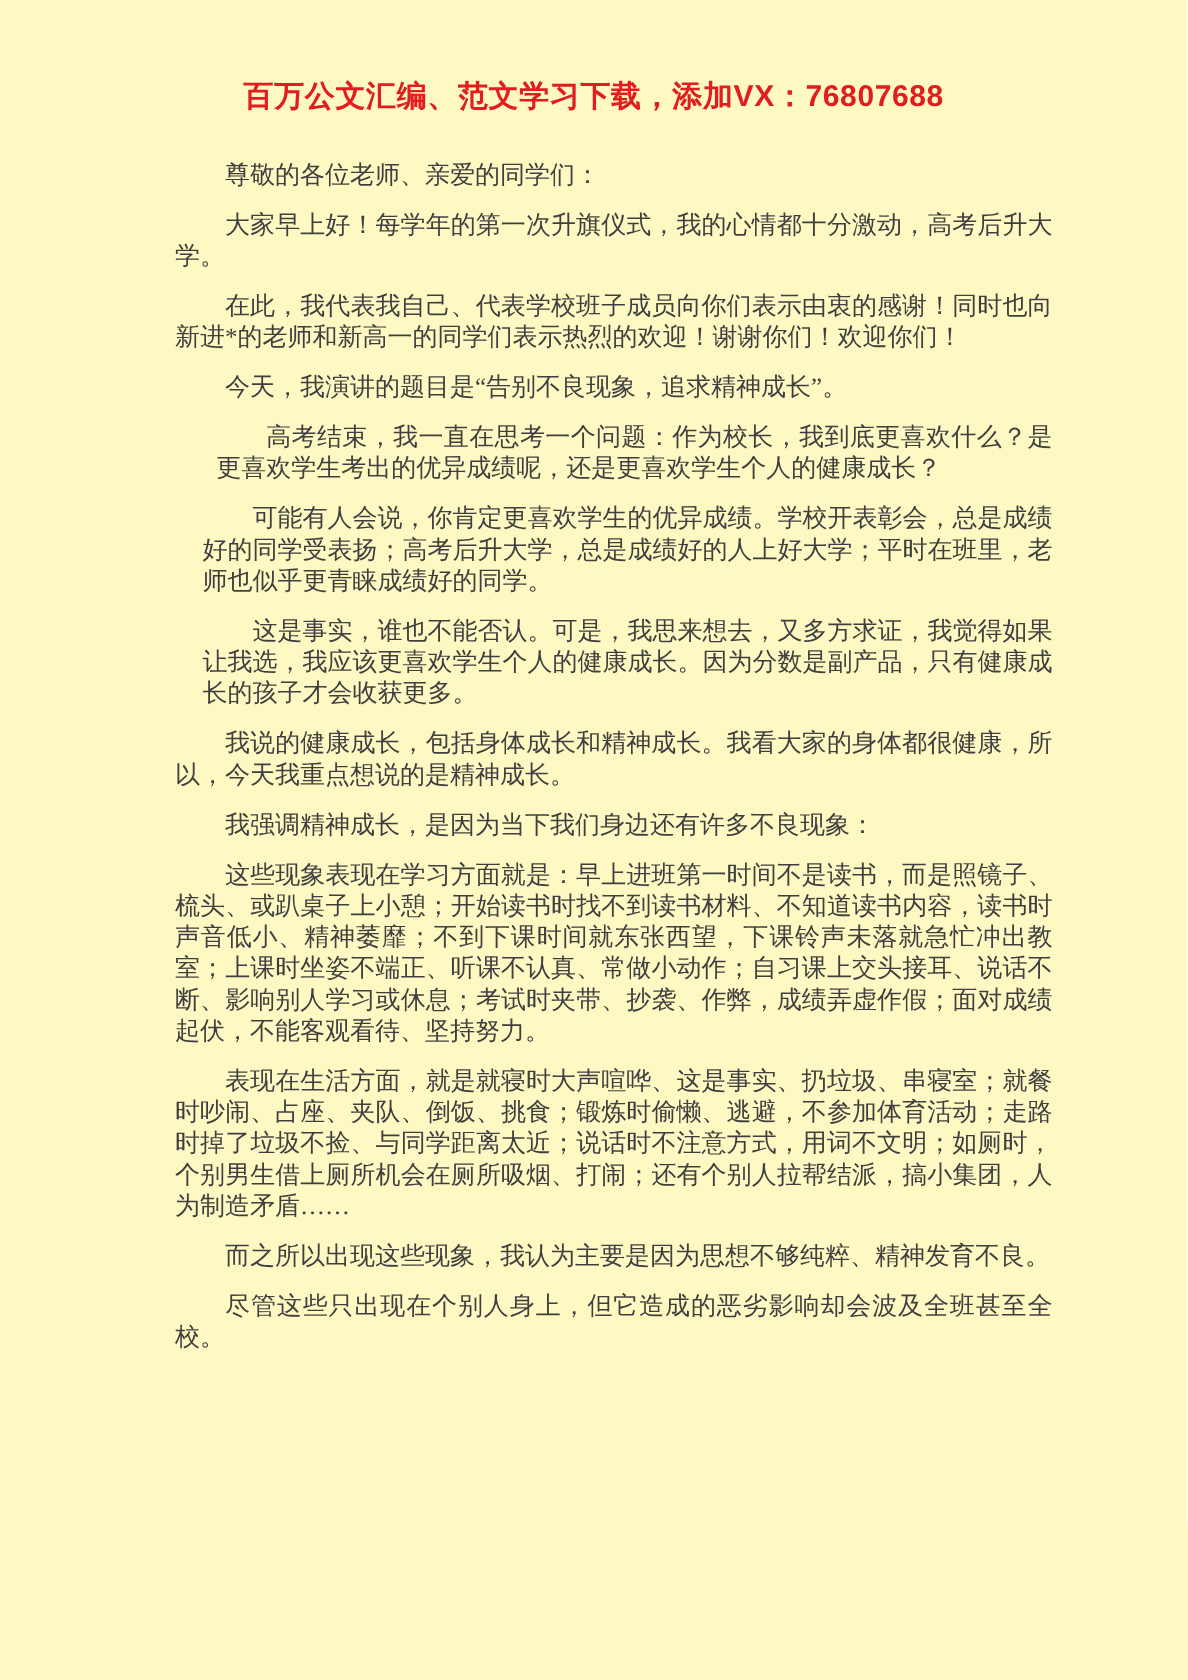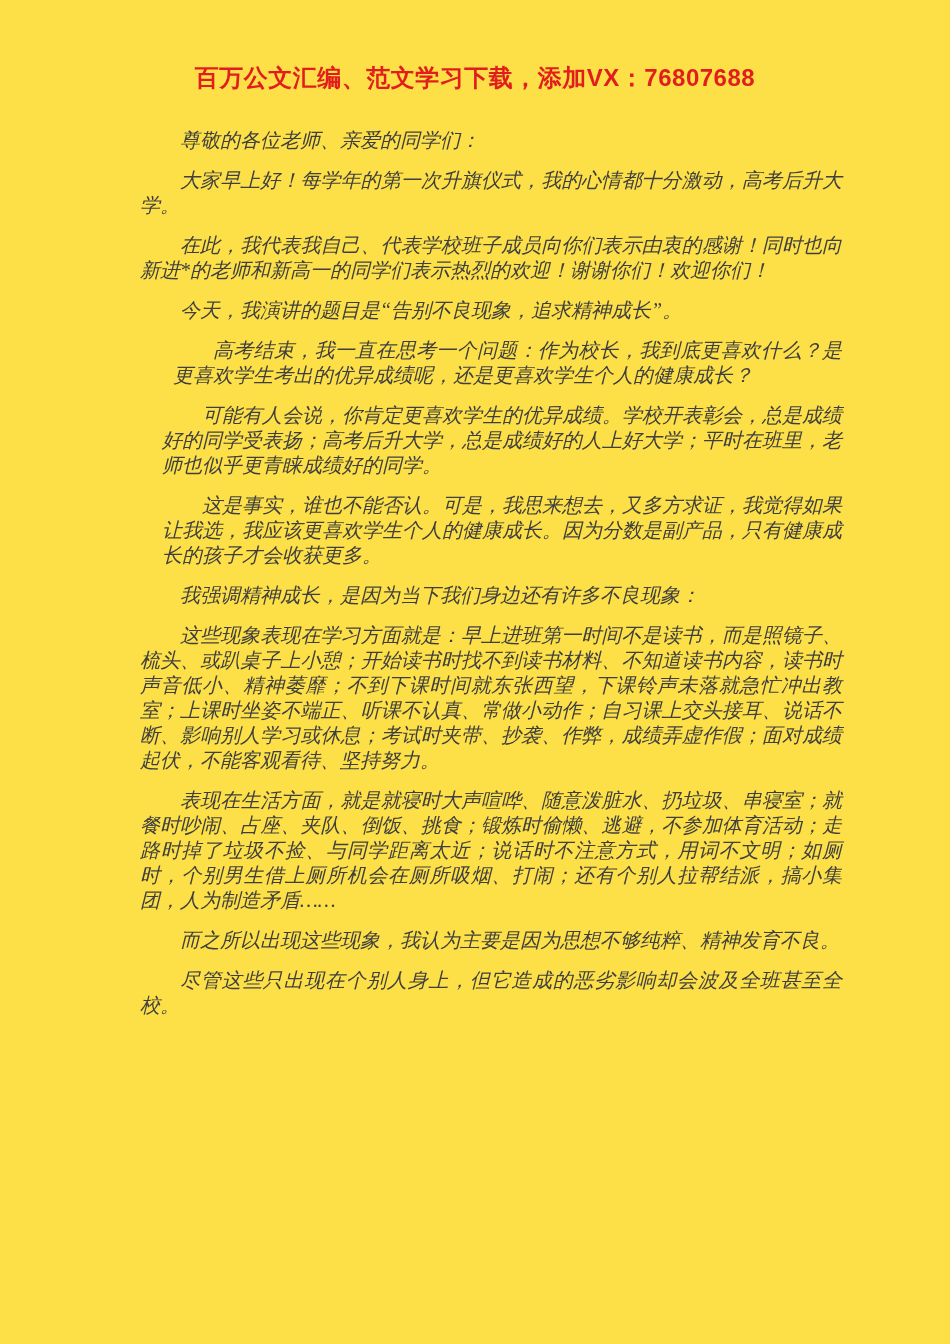--- a/index.html
+++ b/index.html
@@ -4,21 +4,21 @@
 <style>
   html, body {
     margin: 0;
     padding: 0;
     background: #ffffff;
   }
   .page {
     position: relative;
     width: 950px;
     height: 1344px;
-    background: #fde047;
+    background: #fef9c3;
     overflow: hidden;
     font-family: "Liberation Serif", serif;
   }
   .ad-header {
     padding-top: 62px;
     text-align: center;
     font-family: "Liberation Sans", sans-serif;
     font-weight: bold;
     font-size: 24px;
     line-height: 32px;
@@ -33,35 +33,35 @@
   }
   .para {
     margin: 0 0 15px 0;
     font-size: 20px;
     line-height: 25px;
     color: #3f3f3f;
     text-align: justify;
     text-indent: 2em;
     word-break: break-all;
     font-family: "Liberation Serif", serif;
-    font-style: italic;
   }
 </style>
 </head>
 <body>
 
 <div class="page">
   <div class="ad-header" style="color: rgb(226, 29, 29);">百万公文汇编、范文学习下载，添加VX：76807688</div>
   <div class="doc-content" id="doc-paragraphs">
       <p class="para" style="color: rgb(63, 63, 63);">尊敬的各位老师、亲爱的同学们：</p>
       <p class="para" style="color: rgb(63, 63, 63);">大家早上好！每学年的第一次升旗仪式，我的心情都十分激动，高考后升大学。</p>
       <p class="para" style="color: rgb(63, 63, 63);">在此，我代表我自己、代表学校班子成员向你们表示由衷的感谢！同时也向新进*的老师和新高一的同学们表示热烈的欢迎！谢谢你们！欢迎你们！</p>
       <p class="para" style="color: rgb(63, 63, 63);">今天，我演讲的题目是“告别不良现象，追求精神成长”。</p>
       <p class="para" style="color: rgb(63, 63, 63); margin-left: 33px;">高考结束，我一直在思考一个问题：作为校长，我到底更喜欢什么？是更喜欢学生考出的优异成绩呢，还是更喜欢学生个人的健康成长？</p>
       <p class="para" style="color: rgb(63, 63, 63); margin-left: 22px;">可能有人会说，你肯定更喜欢学生的优异成绩。学校开表彰会，总是成绩好的同学受表扬；高考后升大学，总是成绩好的人上好大学；平时在班里，老师也似乎更青睐成绩好的同学。</p>
       <p class="para" style="color: rgb(63, 63, 63); margin-left: 22px;">这是事实，谁也不能否认。可是，我思来想去，又多方求证，我觉得如果让我选，我应该更喜欢学生个人的健康成长。因为分数是副产品，只有健康成长的孩子才会收获更多。</p>
+      <p class="para" style="color: rgb(63, 63, 63);">我说的健康成长，包括身体成长和精神成长。我看大家的身体都很健康，所以，今天我重点想说的是精神成长。</p>
       <p class="para" style="color: rgb(63, 63, 63);">我强调精神成长，是因为当下我们身边还有许多不良现象：</p>
       <p class="para" style="color: rgb(63, 63, 63);">这些现象表现在学习方面就是：早上进班第一时间不是读书，而是照镜子、梳头、或趴桌子上小憩；开始读书时找不到读书材料、不知道读书内容，读书时声音低小、精神萎靡；不到下课时间就东张西望，下课铃声未落就急忙冲出教室；上课时坐姿不端正、听课不认真、常做小动作；自习课上交头接耳、说话不断、影响别人学习或休息；考试时夹带、抄袭、作弊，成绩弄虚作假；面对成绩起伏，不能客观看待、坚持努力。</p>
-      <p class="para" style="color: rgb(63, 63, 63);">表现在生活方面，就是就寝时大声喧哗、随意泼脏水、扔垃圾、串寝室；就餐时吵闹、占座、夹队、倒饭、挑食；锻炼时偷懒、逃避，不参加体育活动；走路时掉了垃圾不捡、与同学距离太近；说话时不注意方式，用词不文明；如厕时，个别男生借上厕所机会在厕所吸烟、打闹；还有个别人拉帮结派，搞小集团，人为制造矛盾……</p>
+      <p class="para" style="color: rgb(63, 63, 63);">表现在生活方面，就是就寝时大声喧哗、这是事实、扔垃圾、串寝室；就餐时吵闹、占座、夹队、倒饭、挑食；锻炼时偷懒、逃避，不参加体育活动；走路时掉了垃圾不捡、与同学距离太近；说话时不注意方式，用词不文明；如厕时，个别男生借上厕所机会在厕所吸烟、打闹；还有个别人拉帮结派，搞小集团，人为制造矛盾……</p>
       <p class="para" style="color: rgb(63, 63, 63);">而之所以出现这些现象，我认为主要是因为思想不够纯粹、精神发育不良。</p>
       <p class="para" style="color: rgb(63, 63, 63);">尽管这些只出现在个别人身上，但它造成的恶劣影响却会波及全班甚至全校。</p>
     </div>
 </div>
 
 </body></html>

